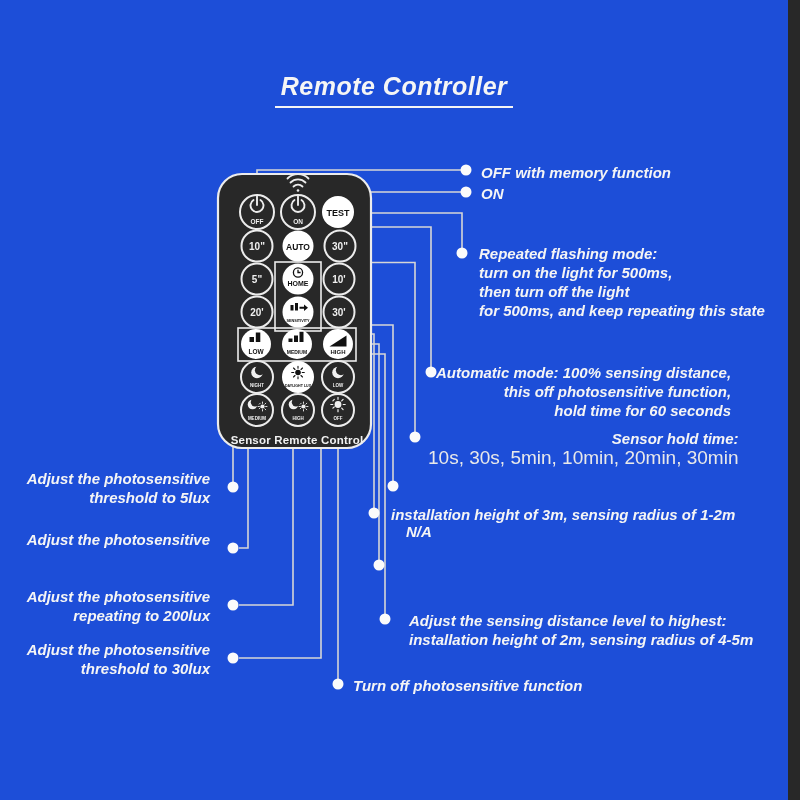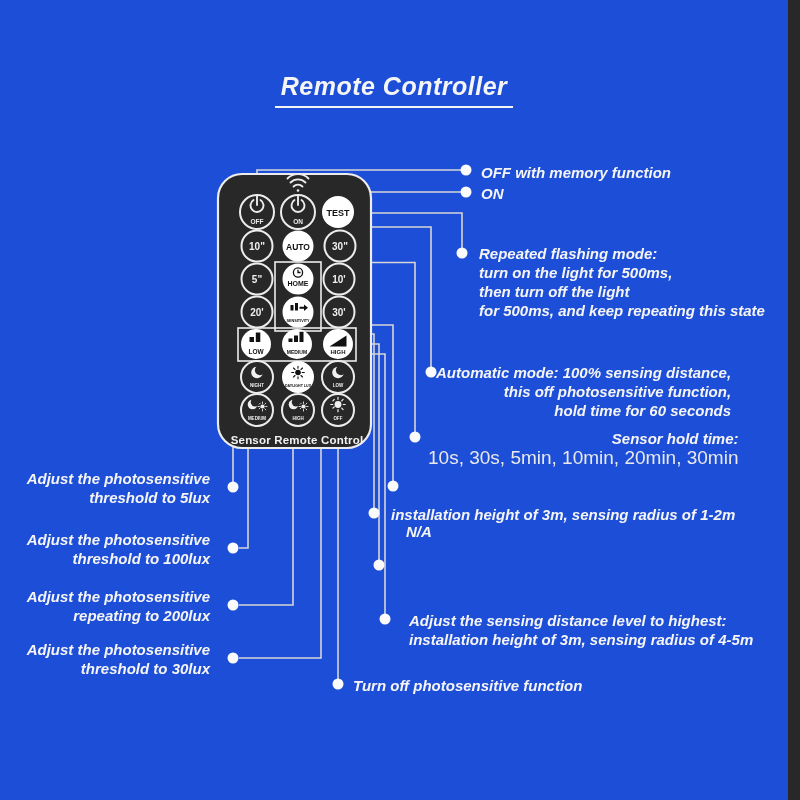--- a/index.html
+++ b/index.html
@@ -249,33 +249,32 @@
     <div class="plain">10s, 30s, 5min, 10min, 20min, 30min</div>
   </div>
   <div class="ann" style="left:406px;top:490px;margin-top:32px;">
     <div>N/A</div>
   </div>
   <div class="ann" style="left:391px;top:505px;">
     <div>installation height of 3m, sensing radius of 1-2m</div>
   </div>
   <div class="ann" style="left:391px;top:611px;margin-left:18px;">
     <div>Adjust the sensing distance level to highest:</div>
-    <div>installation height of 3m, sensing radius of 4-5m</div>
+    <div>installation height of 2m, sensing radius of 4-5m</div>
   </div>
   <div class="ann" style="left:353px;top:676px;">
     <div>Turn off photosensitive function</div>
   </div>
 
   <div class="ann ann-left" style="right:578px;top:469px;">
     <div>Adjust the photosensitive</div>
     <div>threshold to 5lux</div>
   </div>
   <div class="ann ann-left" style="right:578px;top:530px;">
     <div>Adjust the photosensitive</div>
-    <div>threshold to 100lux</div>
   </div>
   <div class="ann ann-left" style="right:578px;top:587px;">
     <div>Adjust the photosensitive</div>
     <div>repeating to 200lux</div>
   </div>
   <div class="ann ann-left" style="right:578px;top:640px;">
     <div>Adjust the photosensitive</div>
     <div>threshold to 30lux</div>
   </div>
 

